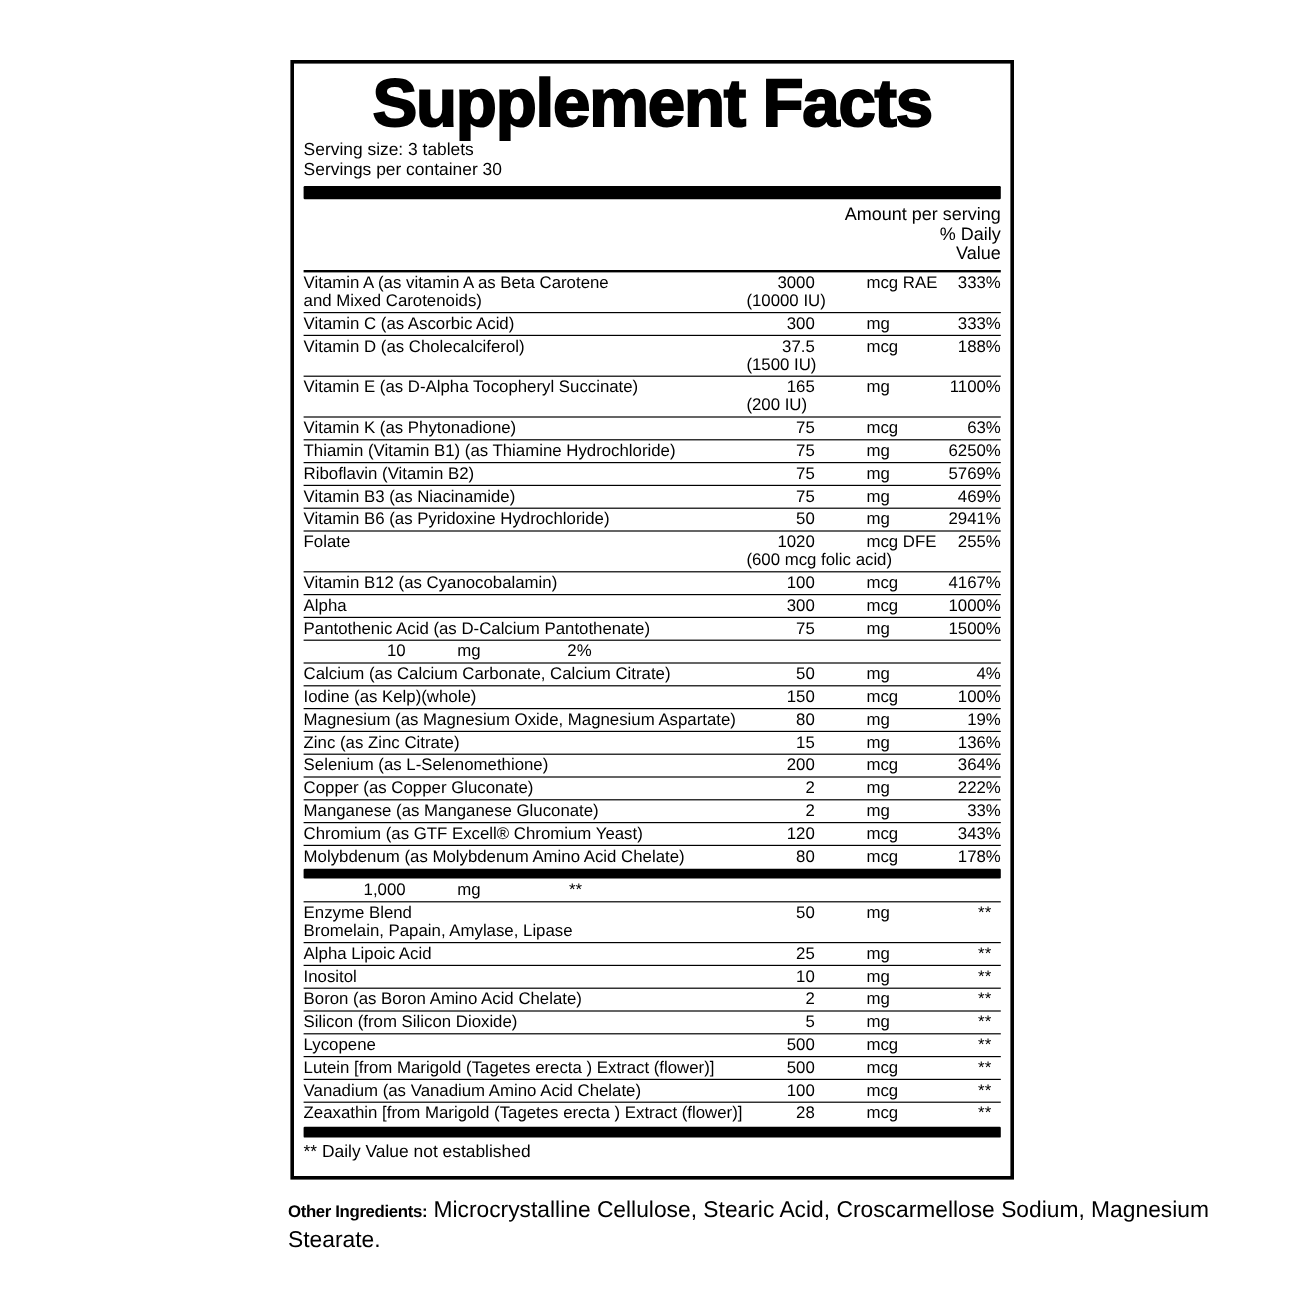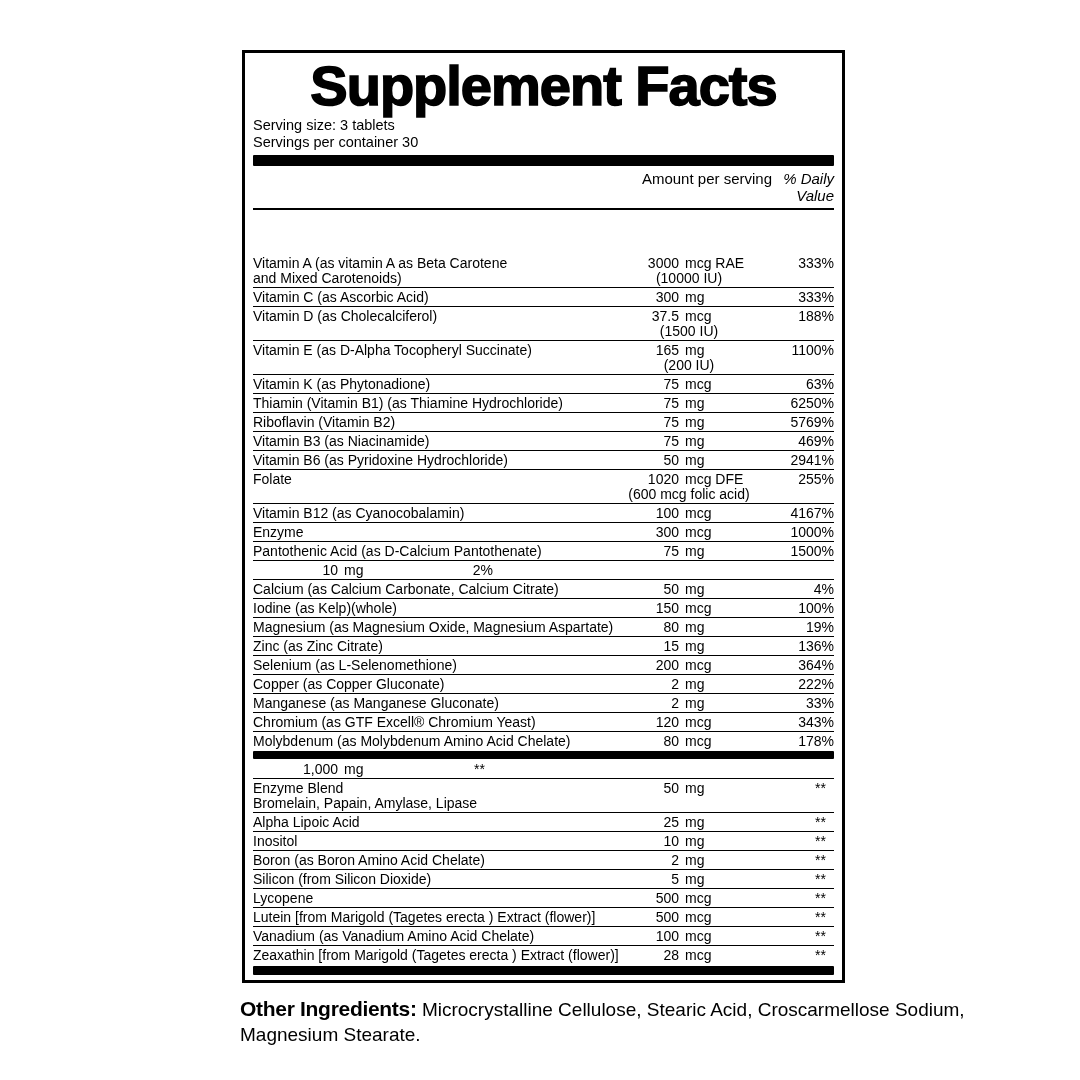--- a/index.html
+++ b/index.html
@@ -35,58 +35,59 @@
 
   .serving-block { margin-top: 3px; font-size: 14.5px; line-height: 16.5px; }
 
   .thick-bar { background: #000; border-radius: 1px; }
   .bar-top    { height: 11px; margin-top: 5px; }
   .bar-mid    { height: 8px;  margin: 1px 0; }
   .bar-bottom { height: 9px;  margin-top: 2px; }
 
   .col-headers {
     display: flex;
-    align-items: flex-start;
+    align-items: flex-end;
     font-size: 15px;
     line-height: 16.5px;
     padding: 5px 0 4px 0;
     border-bottom: 2.2px solid #000;
+    flex-direction: column;
   }
   .hdr-spacer { flex: 1; }
   .hdr-amt { width: 178px; text-align: right; flex: none; }
-  .hdr-dv  { width: 62px;  text-align: right; flex: none; font-style: italic; }
-
-  .rows { font-size: 14px; line-height: 15px; margin-top: 44px; }
+  .hdr-dv  { width: 62px;  text-align: right; flex: none; }
+
+  .rows { font-size: 14px; line-height: 15px; }
   .row {
     display: flex;
     align-items: flex-start;
     border-top: 1.8px solid #000;
     padding: 1.5px 0 1.5px 0;
   }
   .row.no-line { border-top: none; }
   .c-name { flex: 1; min-width: 0; }
   .c-name div { white-space: nowrap; }
   .c-amt  { width: 162px; flex: none; }
-  .amt-main { display: flex; }
+  .amt-main { display: flex; gap: 37px; }
   .amt-num  { width: 85px; text-align: right; white-space: nowrap; flex: none; }
   .amt-unit { margin-left: 6px; white-space: nowrap; }
-  .amt-sub  { text-align: center; padding-left: 28px; white-space: nowrap; }
+  .amt-sub  { text-align: left; padding-left: 28px; white-space: nowrap; }
   .c-dv   { width: 78px; flex: none; text-align: right; }
   .c-dv.dv-est { padding-right: 8px; box-sizing: border-box; }
 
   .footnote { font-size: 14.5px; line-height: 16px; padding: 4px 0 4px 0; }
 
   .other-ing {
     position: absolute;
     left: 240px; top: 997px;
     width: 820px;
     font-size: 19px;
     line-height: 24.5px;
   }
-  .other-ing b { font-size: 21px; letter-spacing: -0.3px; }
+  .other-ing b { font-size: 14px; letter-spacing: -0.3px; }
 </style>
 </head>
 <body>
 
 <div class="canvas">
 
   <div class="panel">
     <div class="panel-title">Supplement Facts</div>
 
     <div class="serving-block">
@@ -257,21 +258,21 @@
       <div class="amt-main">
         <span class="amt-num">100</span>
         <span class="amt-unit">mcg</span>
       </div>
 
     </div>
     <div class="c-dv">4167%</div>
   </div>
         <div class="row">
     <div class="c-name">
-      <div>Enzyme</div>
+      <div>Alpha</div>
 
     </div>
     <div class="c-amt">
       <div class="amt-main">
         <span class="amt-num">300</span>
         <span class="amt-unit">mcg</span>
       </div>
 
     </div>
     <div class="c-dv">1000%</div>

